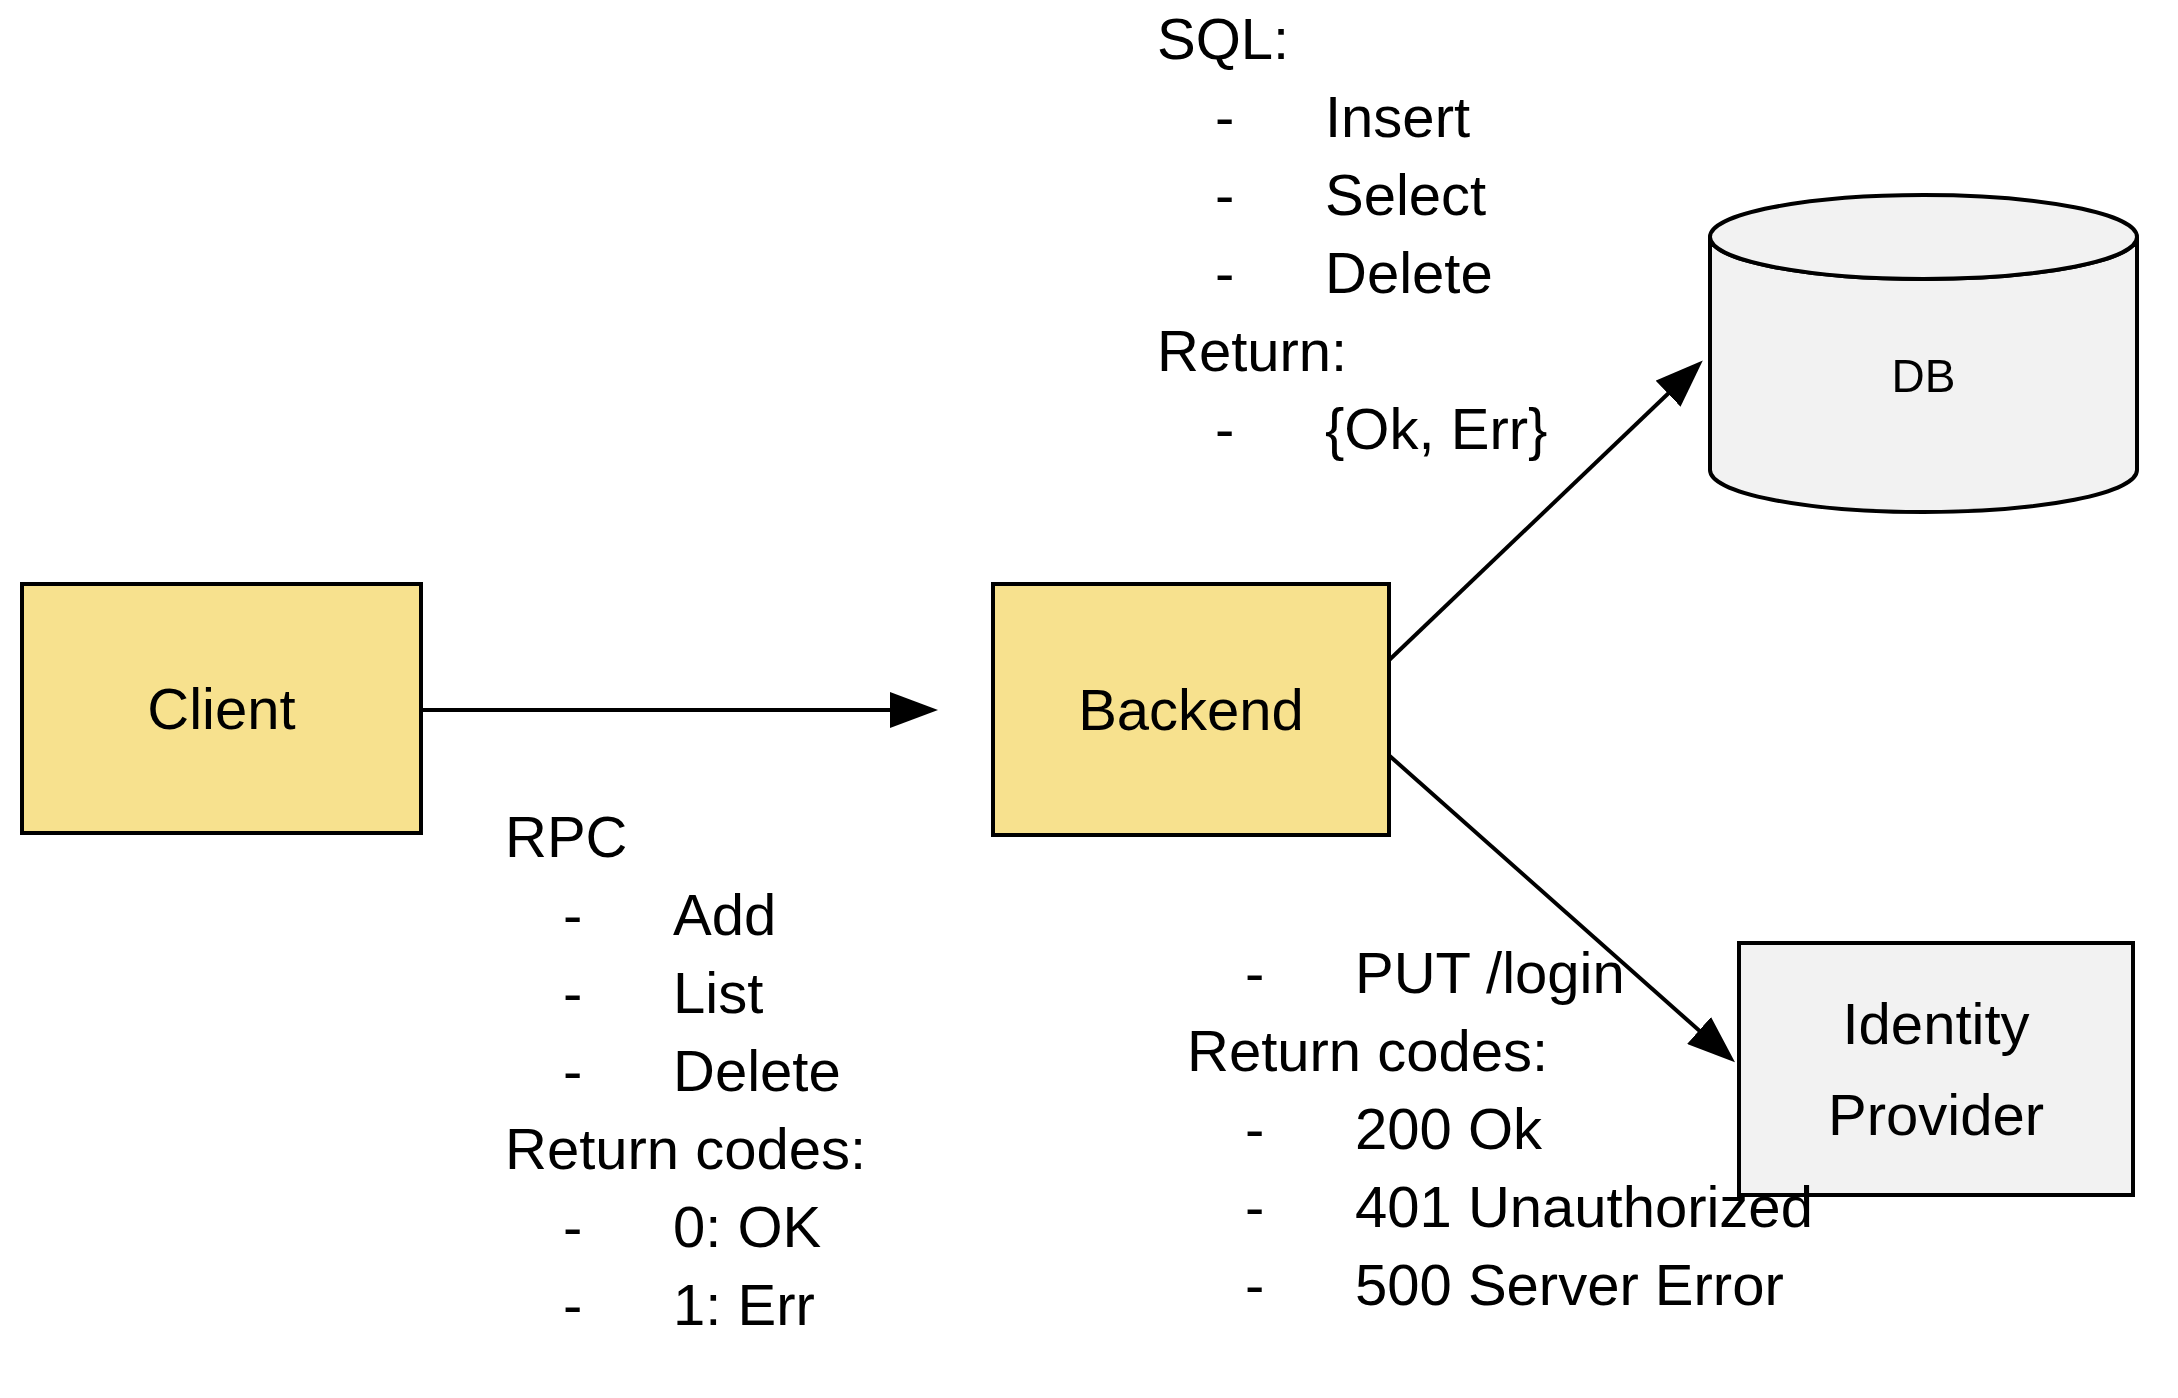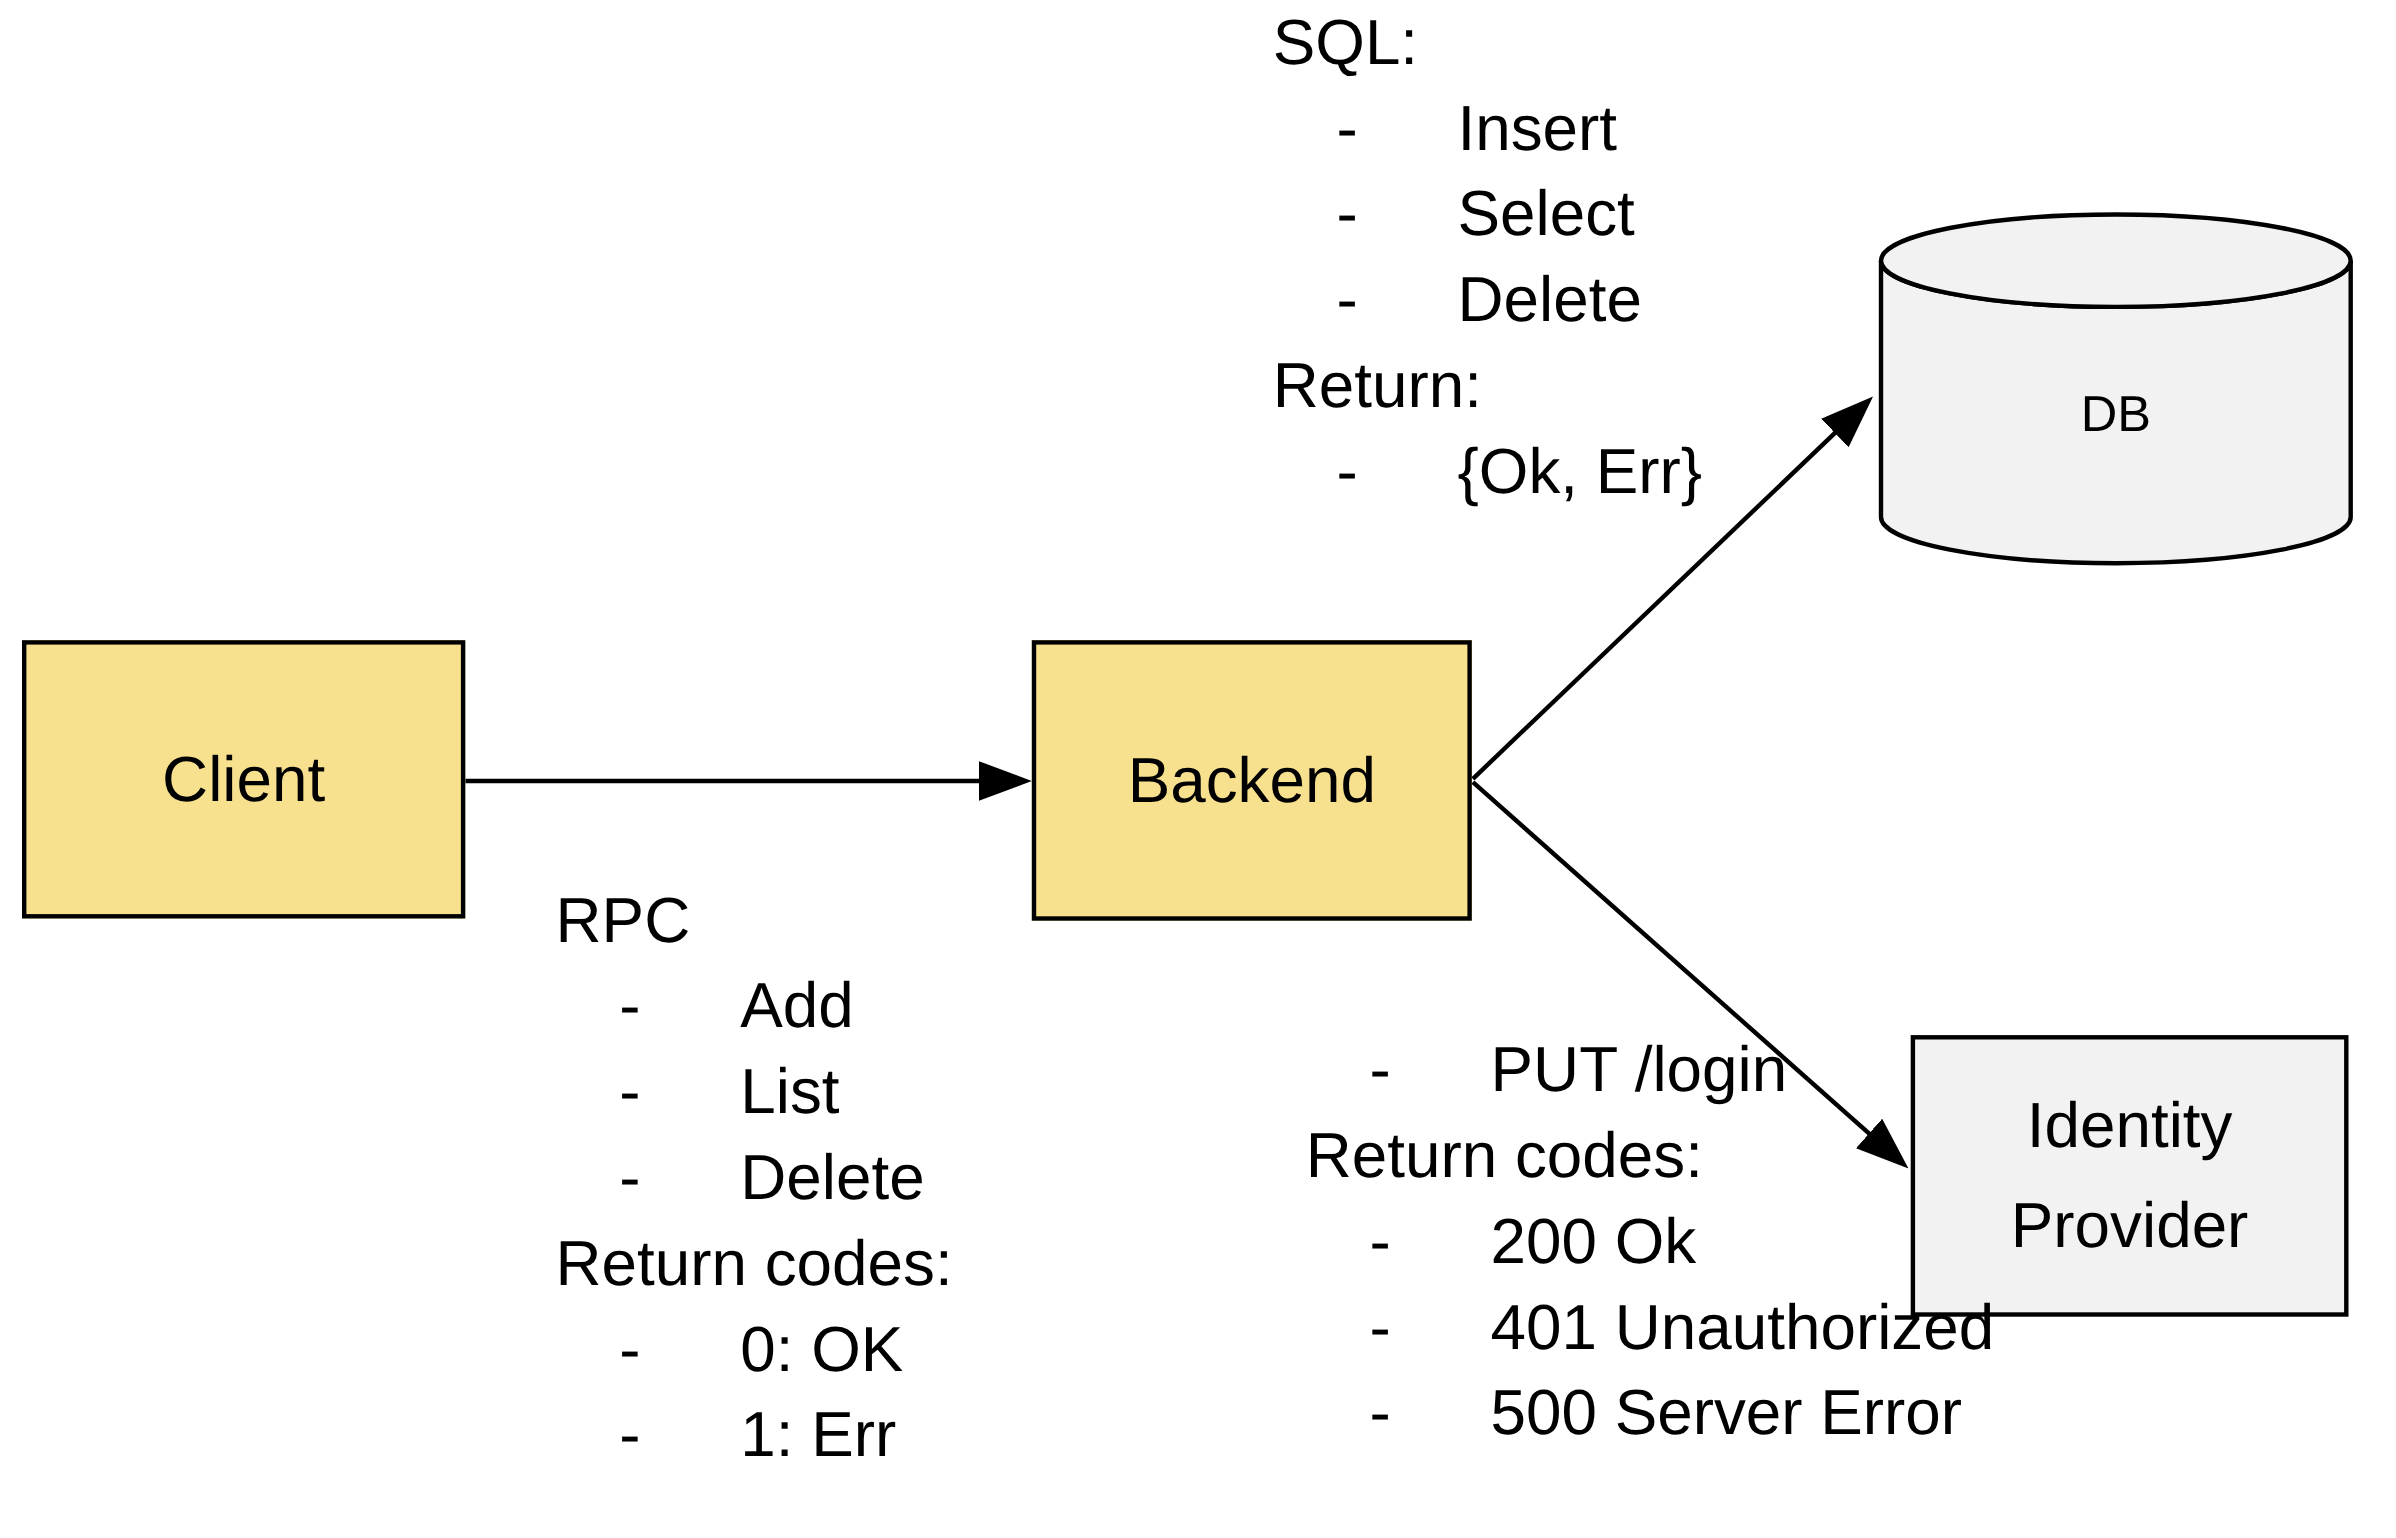--- a/index.html
+++ b/index.html
@@ -19,21 +19,21 @@
     display: flex; align-items: center; justify-content: center;
     border: 4px solid #000000;
     font-size: 58px;
     line-height: 74px;
     text-align: left;
   }
   .node-yellow { background: #F7E18E; }
   .node-gray  { background: #F2F2F2; gap: 17px; }
 
   #client-box  { left: 20px;   top: 582px; width: 403px; height: 253px; }
-  #backend-box { left: 938px;  top: 582px; width: 400px; height: 255px; }
+  #backend-box { left: 991px;  top: 582px; width: 400px; height: 255px; }
   #idp-box     { left: 1737px; top: 941px; width: 398px; height: 256px; flex-direction: column; }
 
   
   #db-label {
     position: absolute; left: 1710px; top: 240px; width: 427px; height: 272px;
     display: flex; align-items: center; justify-content: center;
     font-size: 46px;
   }
 
   .anno {

